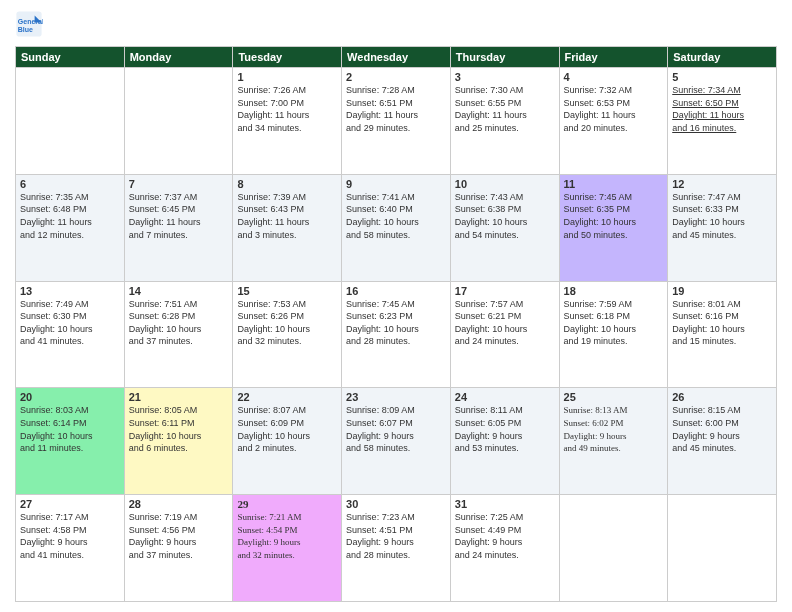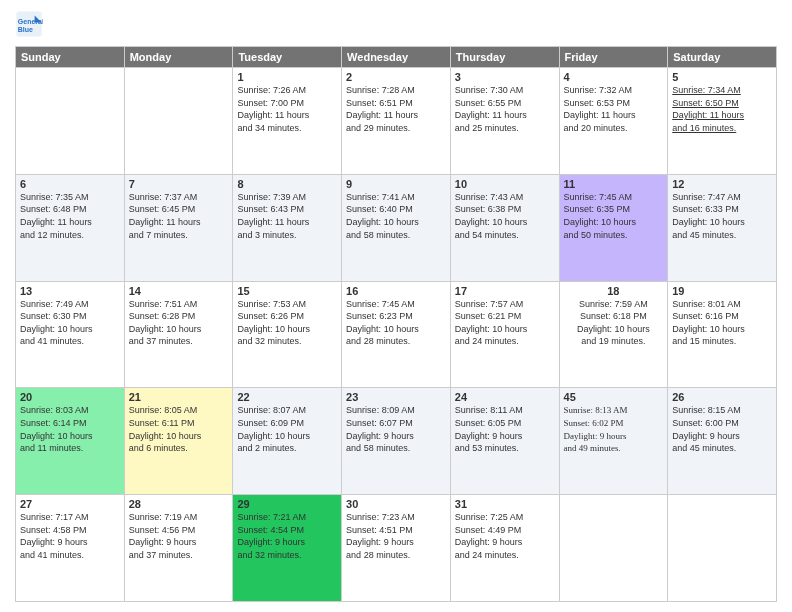--- a/index.html
+++ b/index.html
@@ -53,21 +53,21 @@
     .subtitle {
       font-size: 14px;
       color: #555;
     }
     .calendar-table {
       width: 100%;
       border-collapse: collapse;
       flex: 1;
     }
     .calendar-table th {
-      background-color: #737373;
+      background-color: #14532d;
       color: white;
       font-size: 11px;
       font-weight: bold;
       padding: 4px 5px;
       text-align: left;
       border: 1px solid #ccc;
     }
     .calendar-table td {
       border: 1px solid #ccc;
       vertical-align: top;
@@ -258,21 +258,21 @@
 Daylight: 10 hours
 and 28 minutes.</div>
           </td>
           <td style="background: rgb(255, 255, 255);">
             <span class="day-num">17</span>
             <div class="day-info" style="white-space: pre-line;">Sunrise: 7:57 AM
 Sunset: 6:21 PM
 Daylight: 10 hours
 and 24 minutes.</div>
           </td>
-          <td style="background: rgb(255, 255, 255); text-align: center;">
+          <td style="background: rgb(255, 255, 255);">
             <span class="day-num">18</span>
             <div class="day-info" style="white-space: pre-line;">Sunrise: 7:59 AM
 Sunset: 6:18 PM
 Daylight: 10 hours
 and 19 minutes.</div>
           </td>
           <td style="background: rgb(255, 255, 255);">
             <span class="day-num">19</span>
             <div class="day-info" style="white-space: pre-line;">Sunrise: 8:01 AM
 Sunset: 6:16 PM
@@ -310,21 +310,21 @@
 and 58 minutes.</div>
           </td>
           <td style="background: rgb(240, 244, 248);">
             <span class="day-num">24</span>
             <div class="day-info" style="white-space: pre-line;">Sunrise: 8:11 AM
 Sunset: 6:05 PM
 Daylight: 9 hours
 and 53 minutes.</div>
           </td>
           <td style="background: rgb(240, 244, 248);">
-            <span class="day-num">45</span>
+            <span class="day-num">25</span>
             <div class="day-info" style="white-space: pre-line; font-family: Liberation Serif, serif;">Sunrise: 8:13 AM
 Sunset: 6:02 PM
 Daylight: 9 hours
 and 49 minutes.</div>
           </td>
           <td style="background: rgb(240, 244, 248);">
             <span class="day-num">26</span>
             <div class="day-info" style="white-space: pre-line;">Sunrise: 8:15 AM
 Sunset: 6:00 PM
 Daylight: 9 hours
@@ -339,21 +339,21 @@
 Daylight: 9 hours
 and 41 minutes.</div>
           </td>
           <td style="background: rgb(255, 255, 255);">
             <span class="day-num">28</span>
             <div class="day-info" style="white-space: pre-line;">Sunrise: 7:19 AM
 Sunset: 4:56 PM
 Daylight: 9 hours
 and 37 minutes.</div>
           </td>
-          <td style="background: #22c55e;">
+          <td style="background: #f0abfc; font-family: Liberation Serif, serif;">
             <span class="day-num">29</span>
             <div class="day-info" style="white-space: pre-line;">Sunrise: 7:21 AM
 Sunset: 4:54 PM
 Daylight: 9 hours
 and 32 minutes.</div>
           </td>
           <td style="background: rgb(255, 255, 255); margin-left: 40px;">
             <span class="day-num">30</span>
             <div class="day-info" style="white-space: pre-line;">Sunrise: 7:23 AM
 Sunset: 4:51 PM

